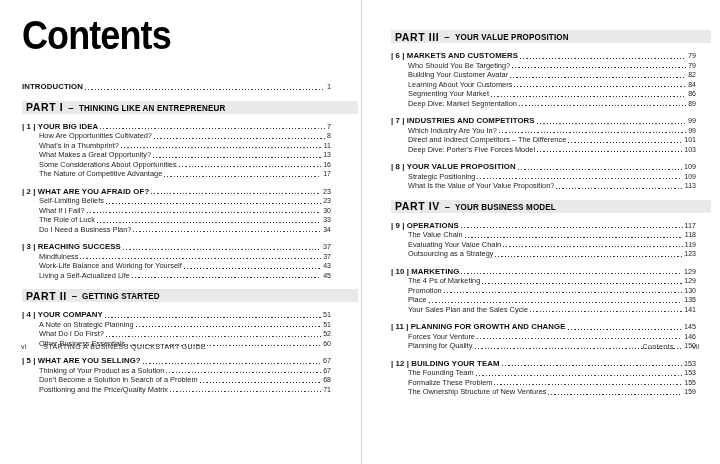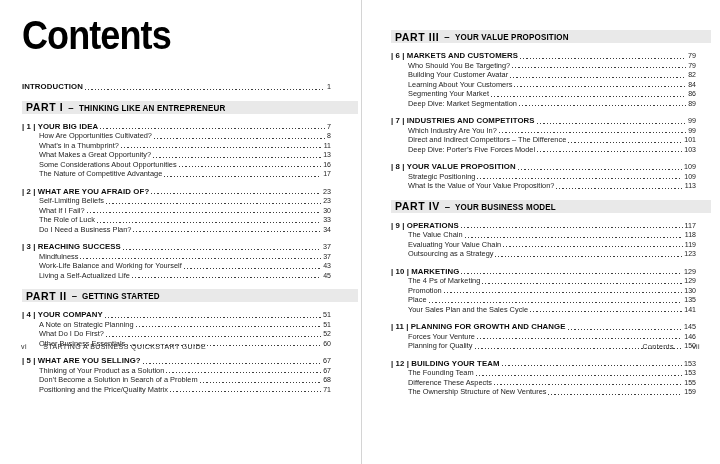--- a/index.html
+++ b/index.html
@@ -390,21 +390,21 @@
             <span class="lbl">| 12 | BUILDING YOUR TEAM</span>
             <div class="leader"></div>
             <span class="pg">153</span>
           </div>
           <div class="row sub-row">
             <span class="lbl">The Founding Team</span>
             <div class="leader"></div>
             <span class="pg">153</span>
           </div>
           <div class="row sub-row">
-            <span class="lbl">Difference These Aspects</span>
+            <span class="lbl">Formalize These Problem</span>
             <div class="leader"></div>
             <span class="pg">155</span>
           </div>
           <div class="row sub-row">
             <span class="lbl">The Ownership Structure of New Ventures</span>
             <div class="leader"></div>
             <span class="pg">159</span>
           </div>
         </div>
       </div>

